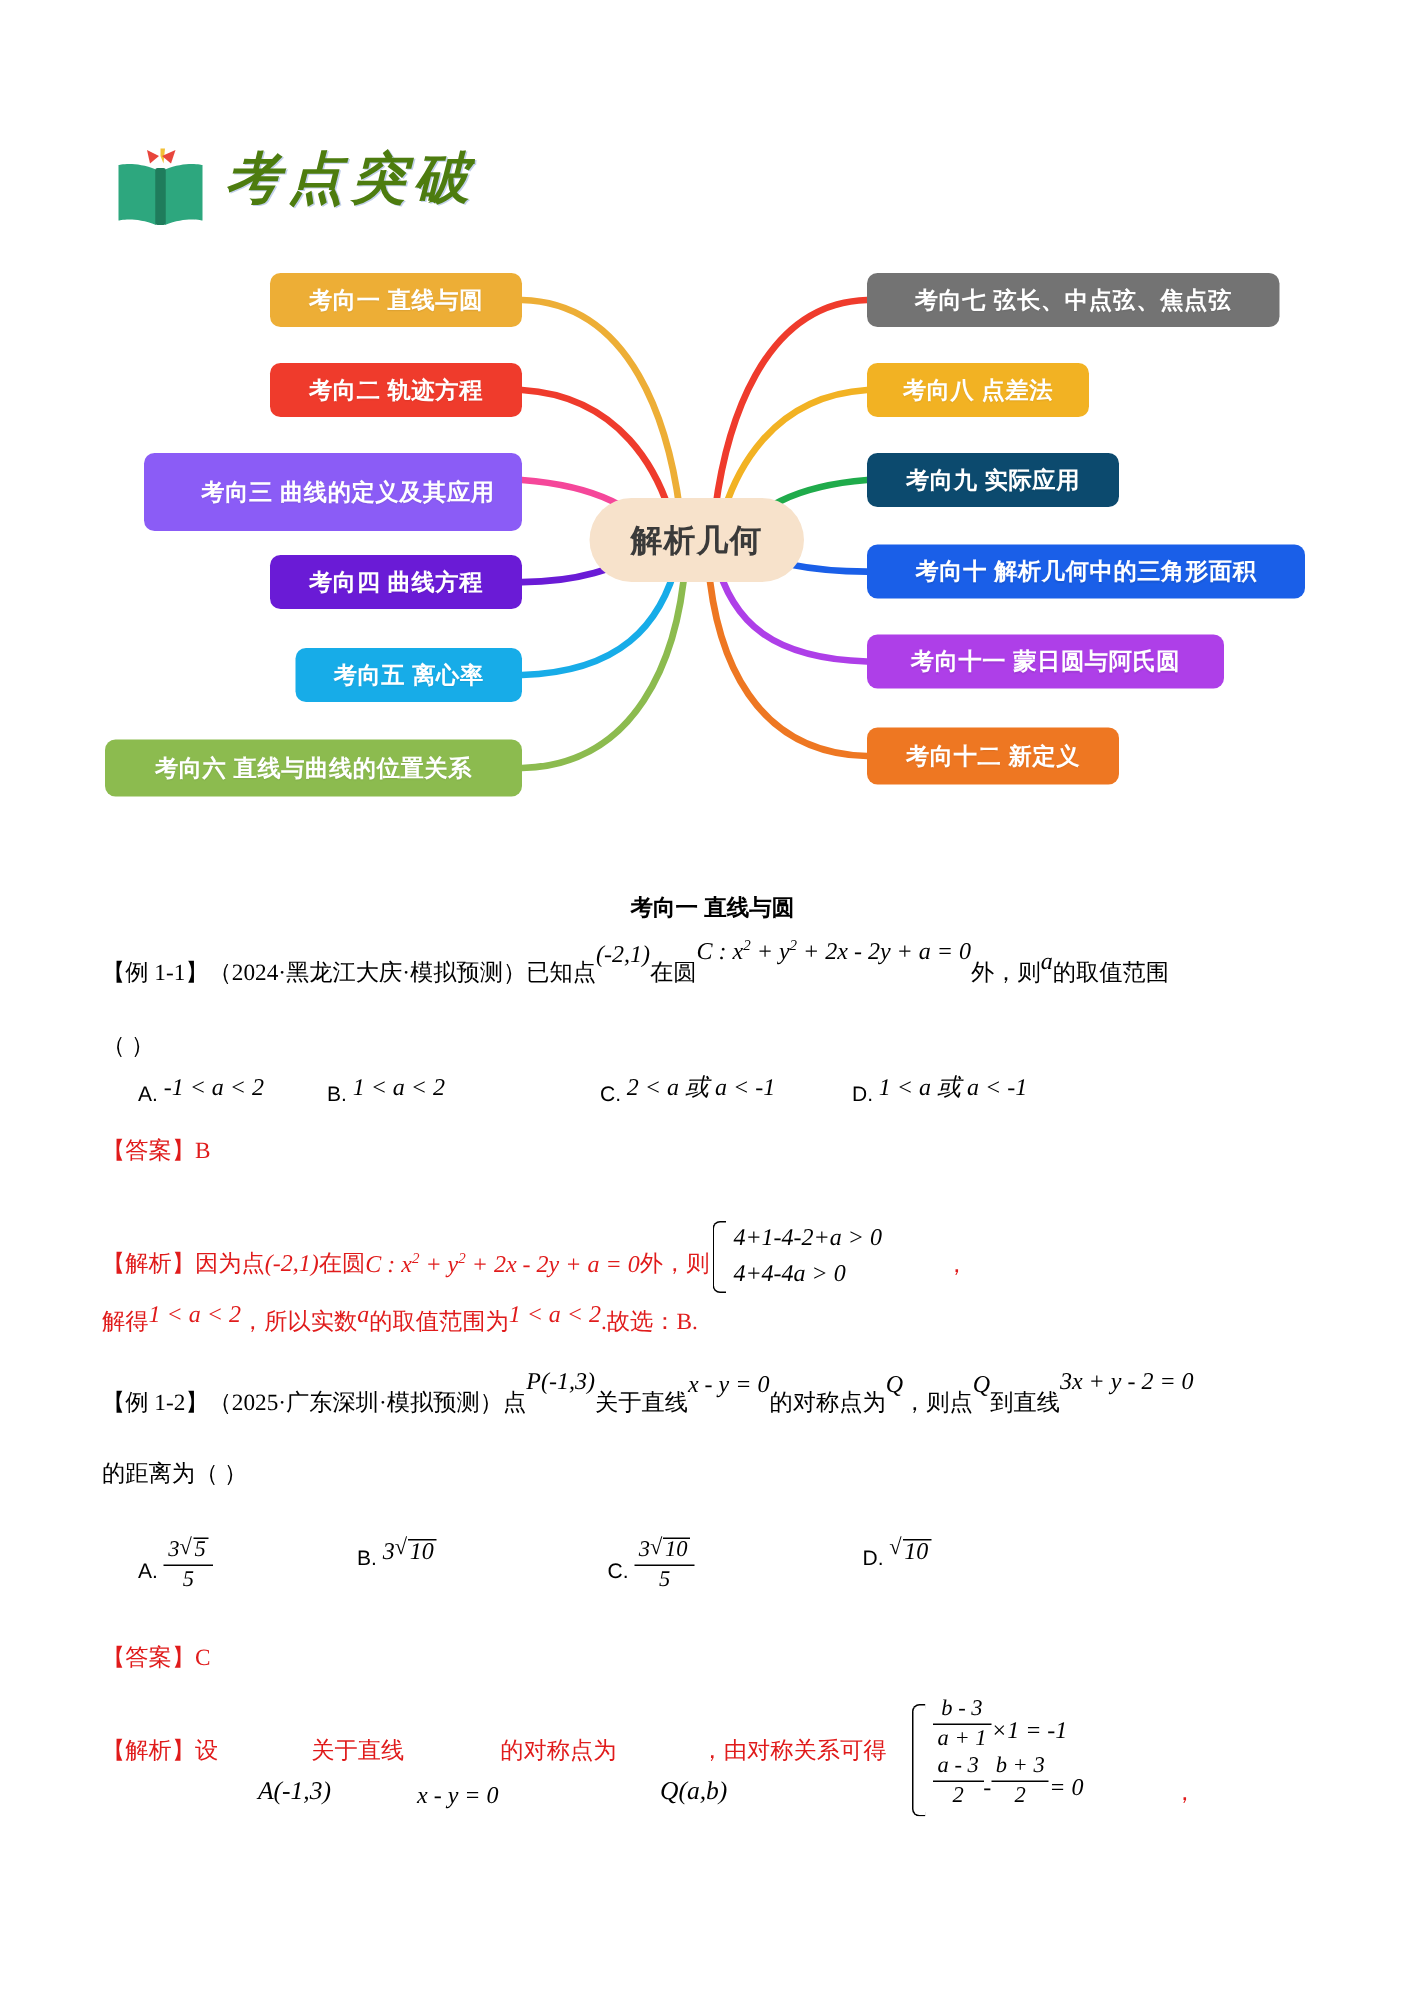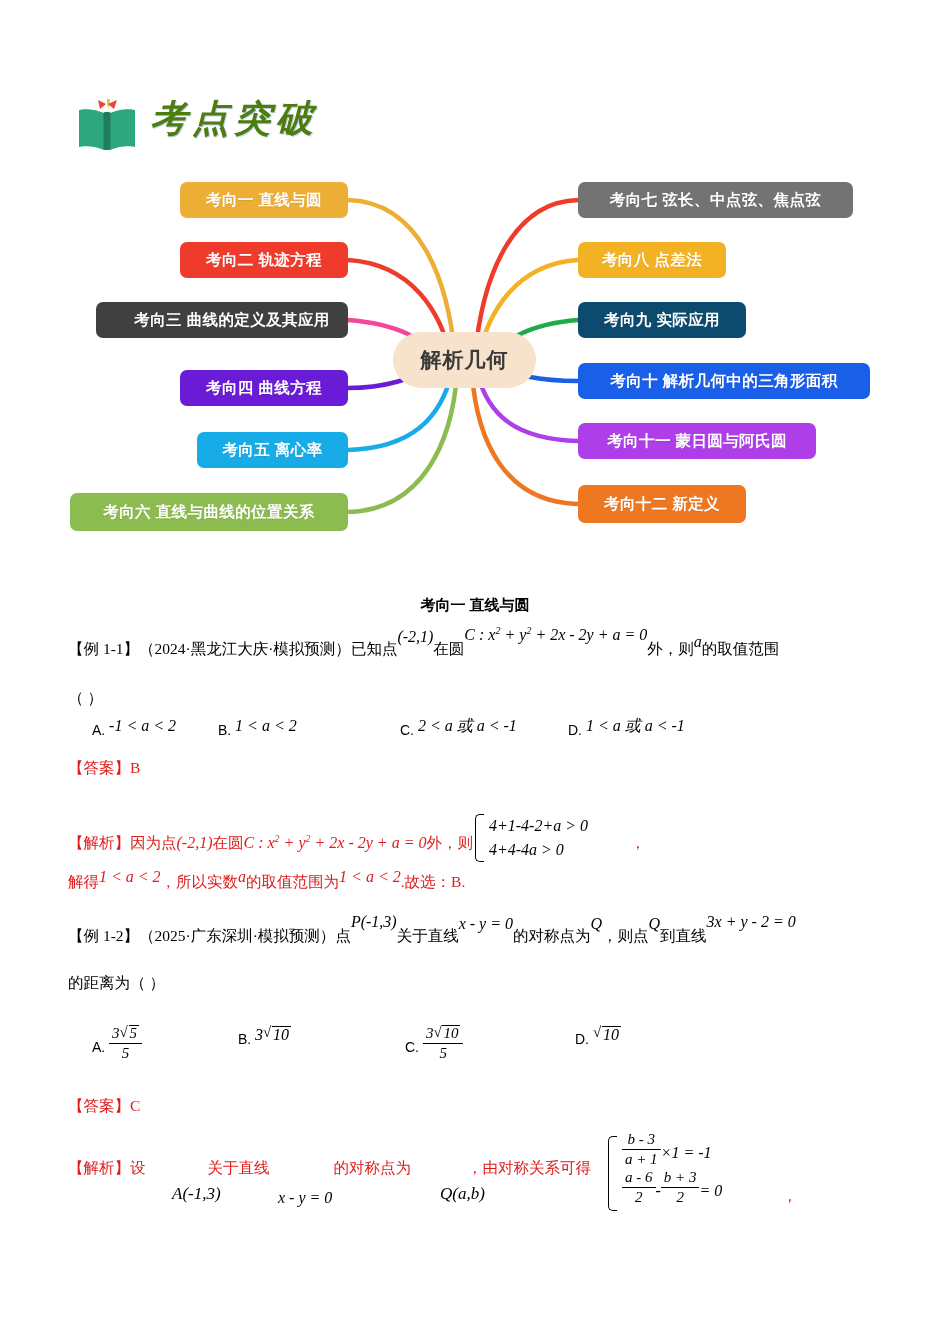--- a/index.html
+++ b/index.html
@@ -239,21 +239,21 @@
     <path d="M578 281 C 516 279, 488 256, 477 212" stroke="#AE3FE8" stroke-width="4.5" fill="none" stroke-linecap="round"></path>
     <path d="M578 344 C 504 342, 477 280, 472 214" stroke="#EE7722" stroke-width="4.5" fill="none" stroke-linecap="round"></path>
   </svg>
 
   <div class="node" style="left:180px; top:22px; width:168px; height:36px; background:#EDAE36;">
     <span>考向一 直线与圆</span>
   </div>
   <div class="node" style="left:180px; top:82px; width:168px; height:36px; background:#EF3B2C;">
     <span>考向二 轨迹方程</span>
   </div>
-  <div class="node" style="left:96px; top:142px; width:252px; height:36px; background:#404040;padding-left:20px;">
+  <div class="node" style="left:96px; top:142px; width:252px; height:52px; background:#8b5cf6;padding-left:20px;">
     <span>考向三 曲线的定义及其应用</span>
   </div>
   <div class="node" style="left:180px; top:210px; width:168px; height:36px; background:#6A1BD6;">
     <span>考向四 曲线方程</span>
   </div>
   <div class="node" style="left:197px; top:272px; width:151px; height:36px; background:#17ACE8;">
     <span>考向五 离心率</span>
   </div>
   <div class="node" style="left:70px; top:333px; width:278px; height:38px; background:#8CBB4F;">
     <span>考向六 直线与曲线的位置关系</span>
@@ -372,21 +372,21 @@
   <div class="ln" style="left:606px; top:1138px;">
     <span class="brace-sys">
       <span class="row">
         <span class="frac">
           <span class="num">b - 3</span>
           <span class="den">a + 1</span>
         </span><span>×1 = -1</span>
       </span>
       <span class="row">
         <span class="frac">
-          <span class="num">a - 6</span>
+          <span class="num">a - 3</span>
           <span class="den">2</span>
         </span><span>-</span><span class="frac">
           <span class="num">b + 3</span>
           <span class="den">2</span>
         </span><span>= 0</span>
       </span>
     </span>
   </div>
   <div class="ln cn red" style="left:782px; top:1188px;">，</div>
 

